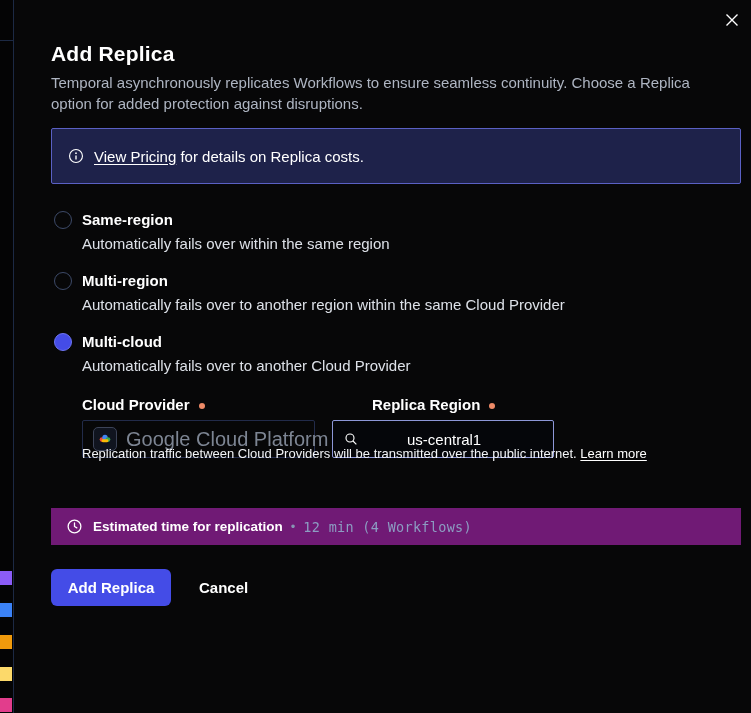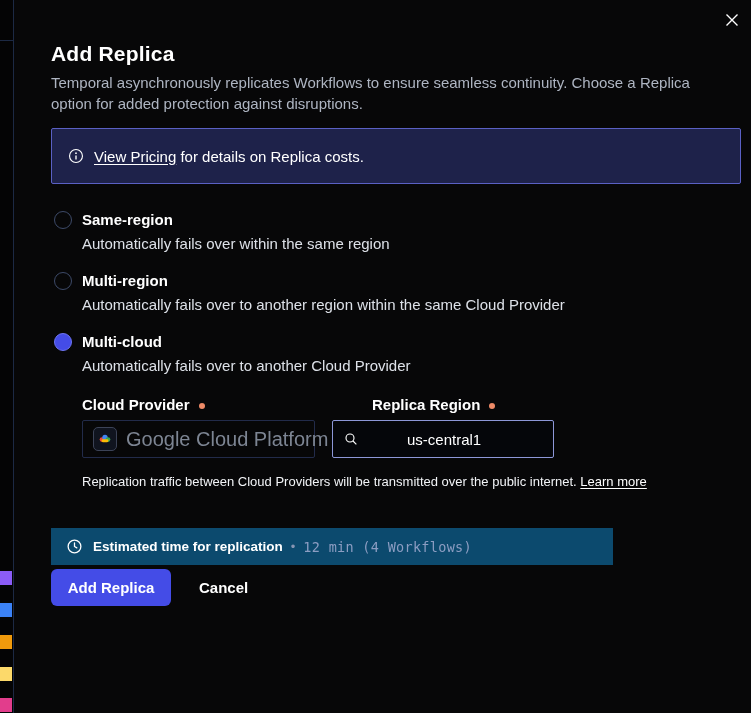--- a/index.html
+++ b/index.html
@@ -50,24 +50,24 @@
     display:flex;align-items:center;justify-content:center;flex:none;}
   .provider-value{font-size:20px;color:#7d8593;white-space:nowrap;}
   .lock-wrap{margin-left:2px;display:flex;align-items:center;}
 
   .region-box{position:absolute;left:318px;top:420px;width:222px;height:38px;box-sizing:border-box;
     border:1px solid #8d97d8;border-radius:2px;display:flex;align-items:center;padding:0 10px;gap:8px;
     background:#05060a;}
   .region-input{flex:1;background:transparent;border:none;outline:none;color:#ffffff;
     font-size:15px;font-family:"Liberation Sans",sans-serif;padding:0;margin-left:40px;}
 
-  .traffic-note{position:absolute;left:68px;top:474px;width:640px;font-size:13px;color:#f2f4f7;}
+  .traffic-note{position:absolute;left:68px;top:446px;width:640px;font-size:13px;color:#f2f4f7;}
   .note-link{color:#ffffff;text-decoration:underline;text-underline-offset:2px;cursor:pointer;}
 
-  .estimate-banner{position:absolute;left:37px;top:528px;width:562px;height:37px;background:#0c4a6e;
+  .estimate-banner{position:absolute;left:37px;top:508px;width:690px;height:37px;background:#701a75;
     display:flex;align-items:center;padding-left:15px;box-sizing:border-box;gap:10px;}
   .estimate-label{font-size:13.5px;font-weight:700;color:#ffffff;}
   .estimate-sep{font-size:13px;color:#8795b3;margin:0 -2px;}
   .estimate-value{font-size:13.5px;color:#8c9dc2;font-family:"DejaVu Sans Mono",monospace;letter-spacing:.3px;}
 
   .primary-btn{position:absolute;left:37px;top:569px;width:120px;height:37px;background:#444ce7;
     border:none;border-radius:6px;color:#ffffff;font-size:15px;font-weight:700;cursor:pointer;
     font-family:"Liberation Sans",sans-serif;}
   .secondary-btn{position:absolute;left:179px;top:569px;height:37px;background:transparent;border:none;
     color:#ffffff;font-size:15px;font-weight:700;cursor:pointer;font-family:"Liberation Sans",sans-serif;padding:0 6px;}

